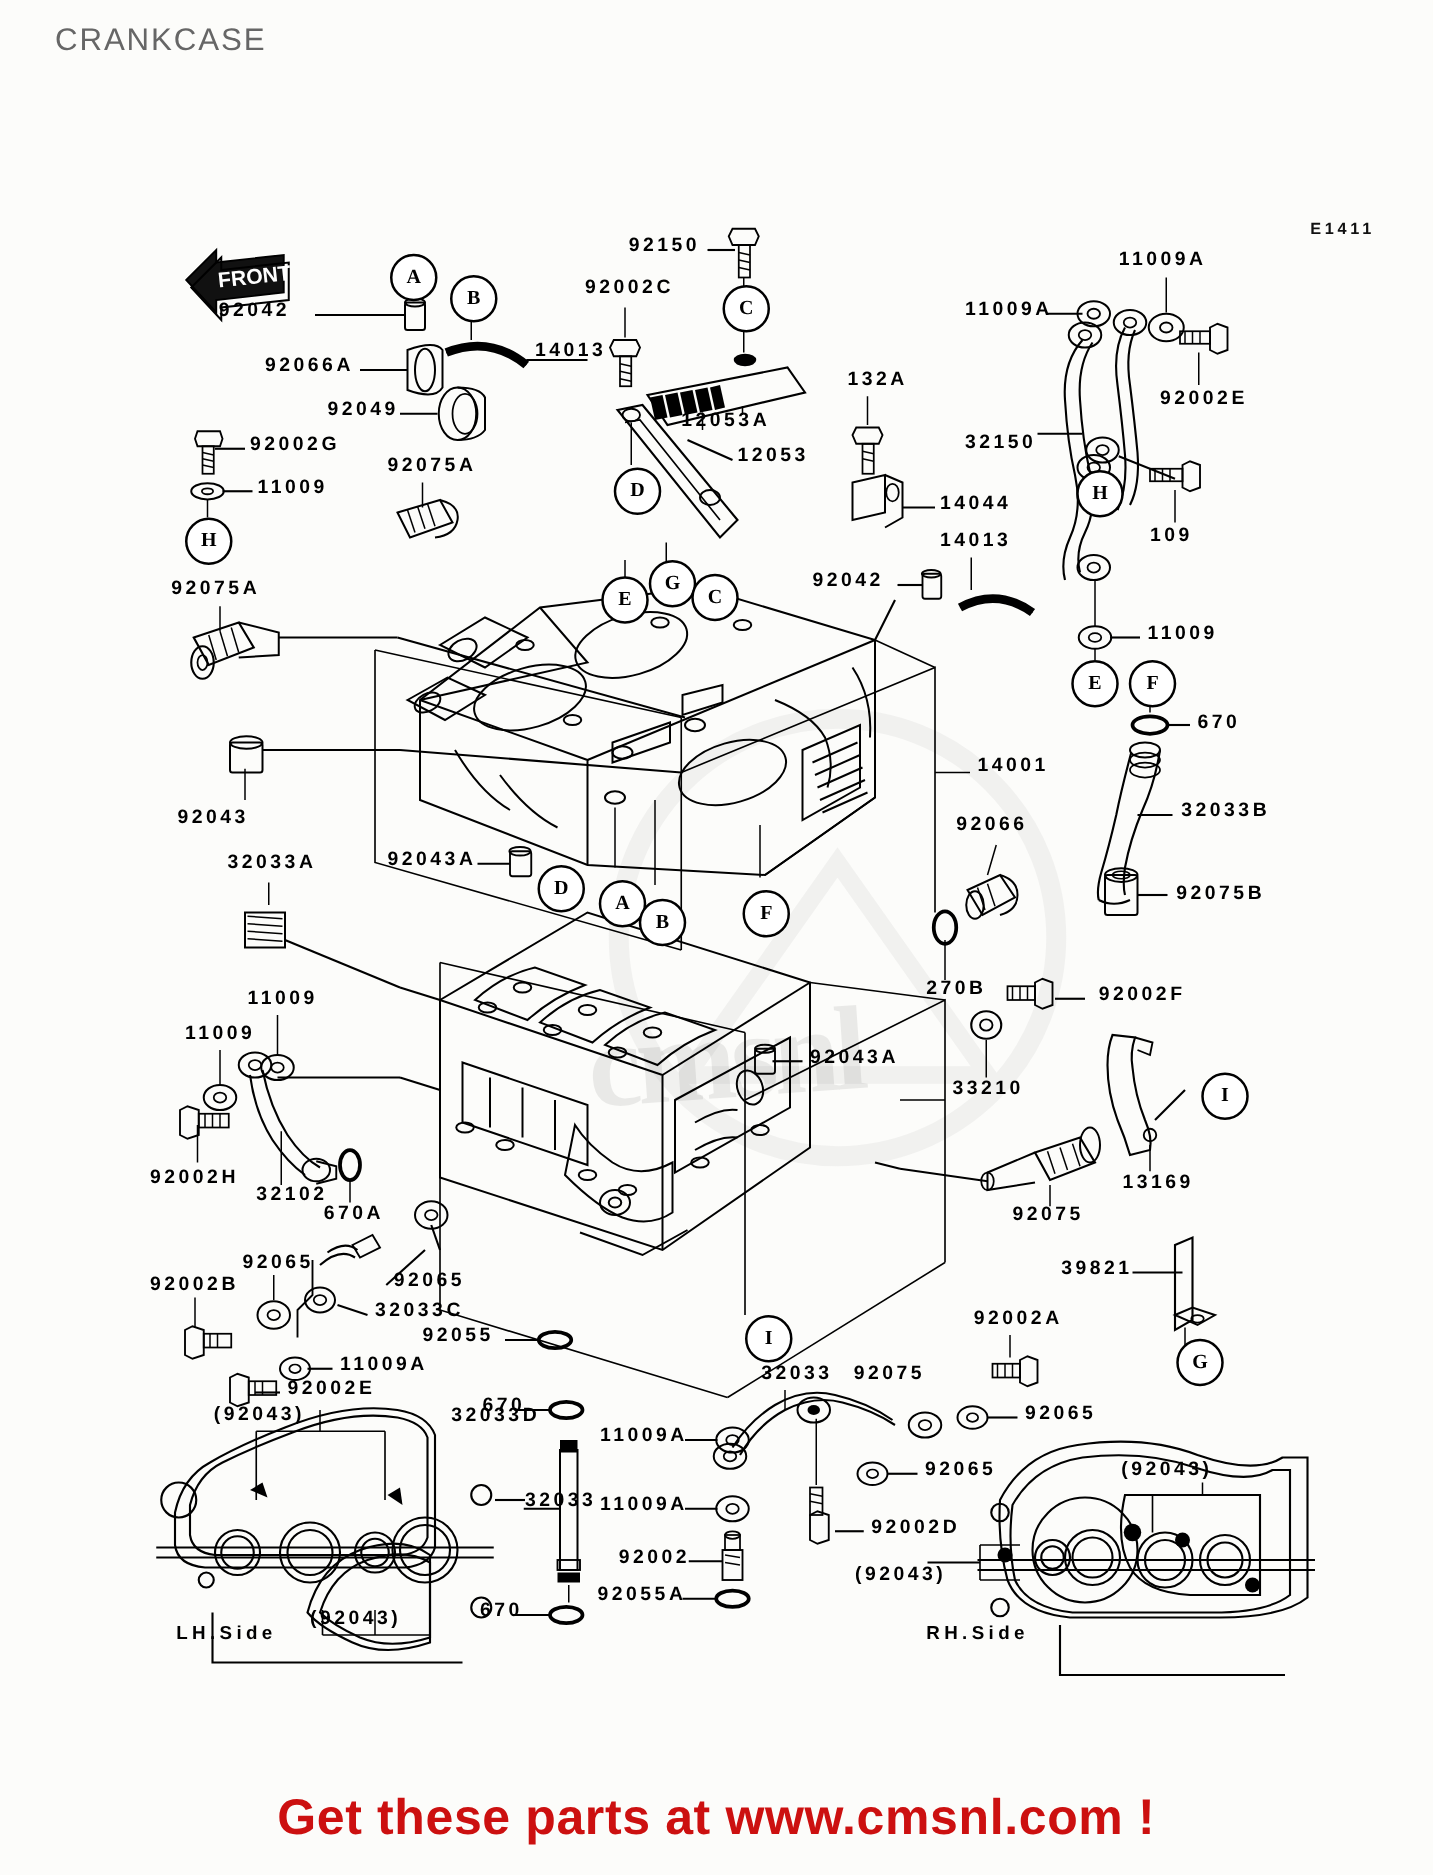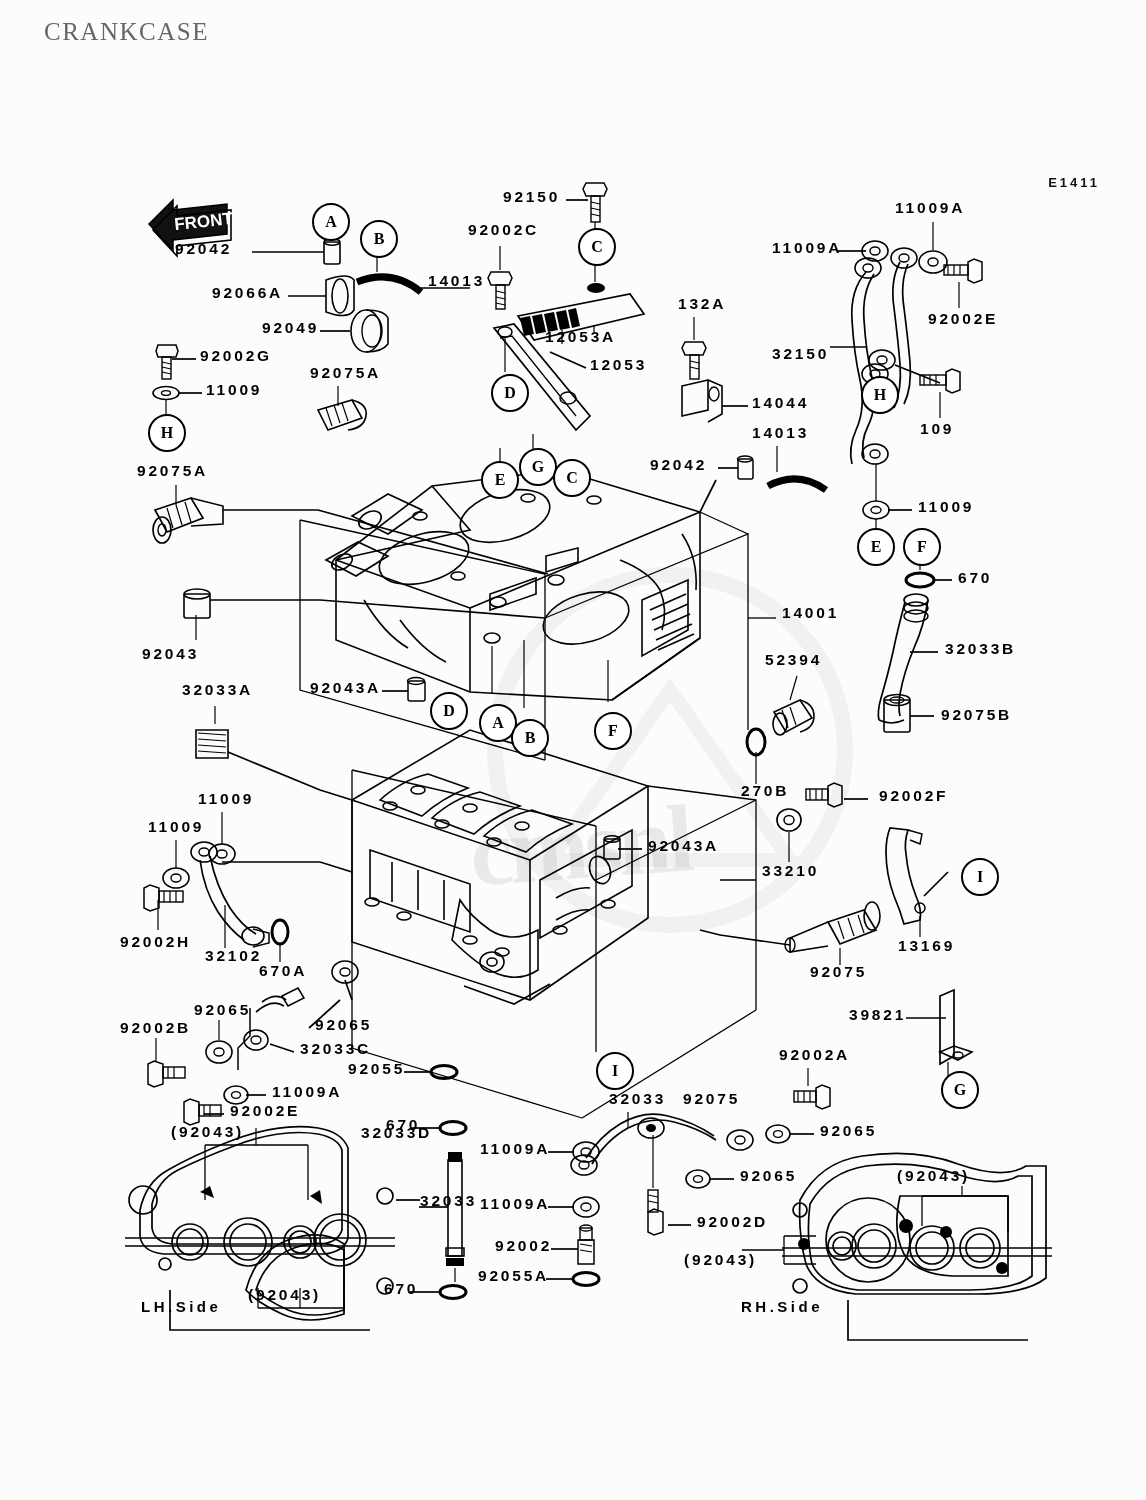--- a/index.html
+++ b/index.html
@@ -7,21 +7,21 @@
     width:1146px;height:1500px;position:relative;overflow:hidden;
     font-family:"Liberation Sans","DejaVu Sans",sans-serif;
     background:#fcfcfa;
   }
   #stage{position:absolute;left:0;top:0;width:1146px;height:1500px;}
 
   
   .page-title{
     position:absolute;left:44px;top:18px;
     font-size:25px;letter-spacing:1.5px;color:#666;
-    font-family:Liberation Serif, serif;font-weight:400;
+    font-family:Liberation Sans, sans-serif;font-weight:400;
   }
 
   
   .fig-code{
     position:absolute;right:46px;top:175px;
     font-size:13px;letter-spacing:3px;color:#111;font-weight:700;
   }
 
   
   .footer{
@@ -618,41 +618,41 @@
   <div class="lbl" style="left:310px;top:364px">92075A</div>
   <div class="lbl" style="left:137px;top:462px">92075A</div>
   <div class="lbl" style="left:142px;top:645px">92043</div>
   <div class="lbl" style="left:182px;top:681px">32033A</div>
   <div class="lbl" style="left:310px;top:679px">92043A</div>
   <div class="lbl" style="left:650px;top:456px">92042</div>
   <div class="lbl" style="left:782px;top:604px">14001</div>
   <div class="lbl" style="left:918px;top:498px">11009</div>
   <div class="lbl" style="left:958px;top:569px">670</div>
   <div class="lbl" style="left:945px;top:640px">32033B</div>
-  <div class="lbl" style="left:765px;top:651px">52394</div>
+  <div class="lbl" style="left:765px;top:651px">92066</div>
   <div class="lbl" style="left:941px;top:706px">92075B</div>
   <div class="lbl" style="left:741px;top:782px">270B</div>
   <div class="lbl" style="left:879px;top:787px">92002F</div>
   <div class="lbl" style="left:648px;top:837px">92043A</div>
   <div class="lbl" style="left:762px;top:862px">33210</div>
   <div class="lbl" style="left:898px;top:937px">13169</div>
   <div class="lbl" style="left:810px;top:963px">92075</div>
   <div class="lbl" style="left:198px;top:790px">11009</div>
   <div class="lbl" style="left:148px;top:818px">11009</div>
   <div class="lbl" style="left:120px;top:933px">92002H</div>
   <div class="lbl" style="left:205px;top:947px">32102</div>
   <div class="lbl" style="left:259px;top:962px">670A</div>
   <div class="lbl" style="left:194px;top:1001px">92065</div>
   <div class="lbl" style="left:120px;top:1019px">92002B</div>
   <div class="lbl" style="left:315px;top:1016px">92065</div>
   <div class="lbl" style="left:300px;top:1040px">32033C</div>
   <div class="lbl" style="left:272px;top:1083px">11009A</div>
   <div class="lbl" style="left:230px;top:1102px">92002E</div>
   <div class="lbl" style="left:171px;top:1123px">(92043)</div>
-  <div class="lbl" style="left:348px;top:1060px">92055</div>
+  <div class="lbl" style="left:338px;top:1060px">92055</div>
   <div class="lbl" style="left:386px;top:1116px">670</div>
   <div class="lbl" style="left:480px;top:1140px">11009A</div>
   <div class="lbl" style="left:361px;top:1124px">32033D</div>
   <div class="lbl" style="left:480px;top:1195px">11009A</div>
   <div class="lbl" style="left:495px;top:1237px">92002</div>
   <div class="lbl" style="left:384px;top:1280px">670</div>
   <div class="lbl" style="left:478px;top:1267px">92055A</div>
   <div class="lbl" style="left:609px;top:1090px">32033</div>
   <div class="lbl" style="left:683px;top:1090px">92075</div>
   <div class="lbl" style="left:820px;top:1122px">92065</div>
@@ -680,14 +680,15 @@
   <div class="ref" style="left:857px;top:528px">E</div>
   <div class="ref" style="left:903px;top:528px">F</div>
   <div class="ref" style="left:430px;top:692px">D</div>
   <div class="ref" style="left:479px;top:704px">A</div>
   <div class="ref" style="left:511px;top:719px">B</div>
   <div class="ref" style="left:594px;top:712px">F</div>
   <div class="ref" style="left:961px;top:858px">I</div>
   <div class="ref" style="left:596px;top:1052px">I</div>
   <div class="ref" style="left:941px;top:1071px">G</div>
 
+  <div class="footer">Get these parts at www.cmsnl.com !</div>
 
 </div>
 
 </body></html>

